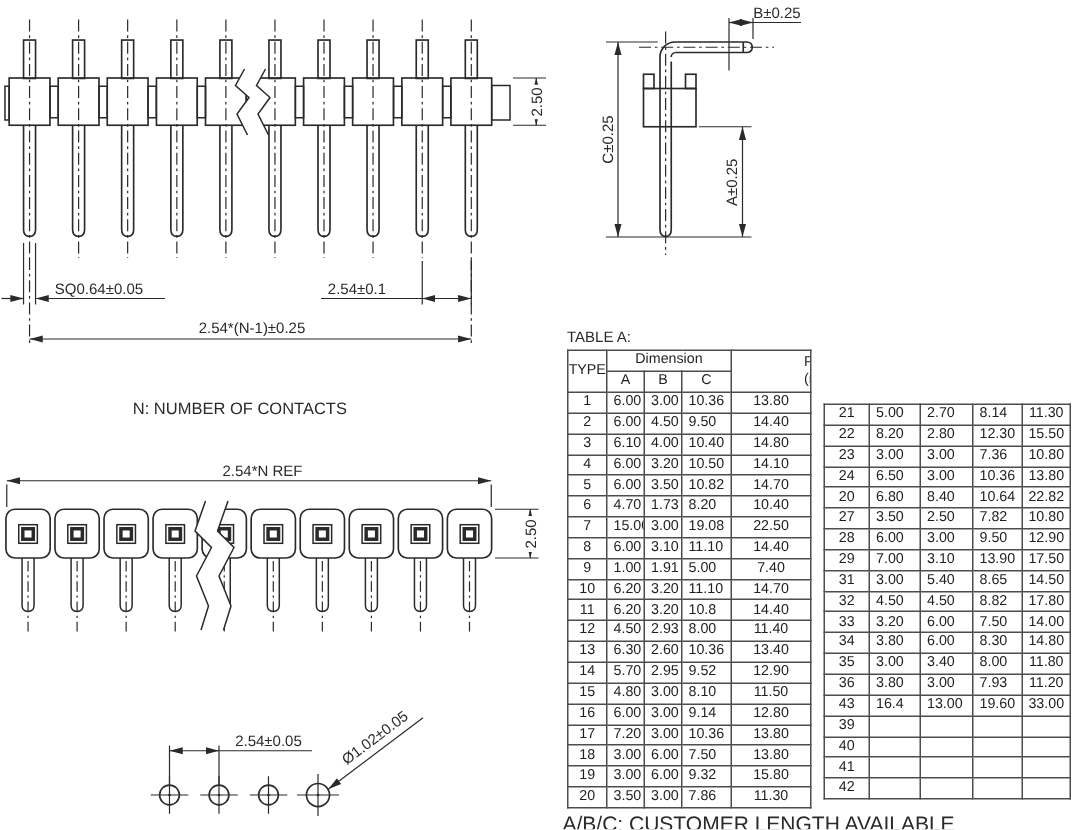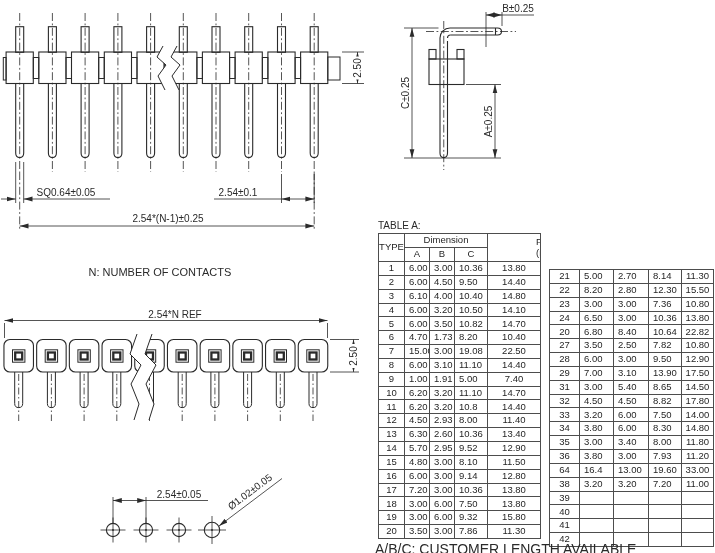--- a/index.html
+++ b/index.html
@@ -476,32 +476,25 @@
           <td class="c-len">11.80</td>
         </tr>
         <tr>
           <td class="c-n">36</td>
           <td class="c-a">3.80</td>
           <td class="c-b">3.00</td>
           <td class="c-c">7.93</td>
           <td class="c-len">11.20</td>
         </tr>
         <tr>
-          <td class="c-n">64</td>
+          <td class="c-n">43</td>
           <td class="c-a">16.4</td>
           <td class="c-b">13.00</td>
           <td class="c-c">19.60</td>
           <td class="c-len">33.00</td>
-        </tr>
-        <tr>
-          <td class="c-n">38</td>
-          <td class="c-a">3.20</td>
-          <td class="c-b">3.20</td>
-          <td class="c-c">7.20</td>
-          <td class="c-len">11.00</td>
         </tr>
         <tr>
           <td class="c-n">39</td>
           <td class="c-a"></td>
           <td class="c-b"></td>
           <td class="c-c"></td>
           <td class="c-len"></td>
         </tr>
         <tr>
           <td class="c-n">40</td>

